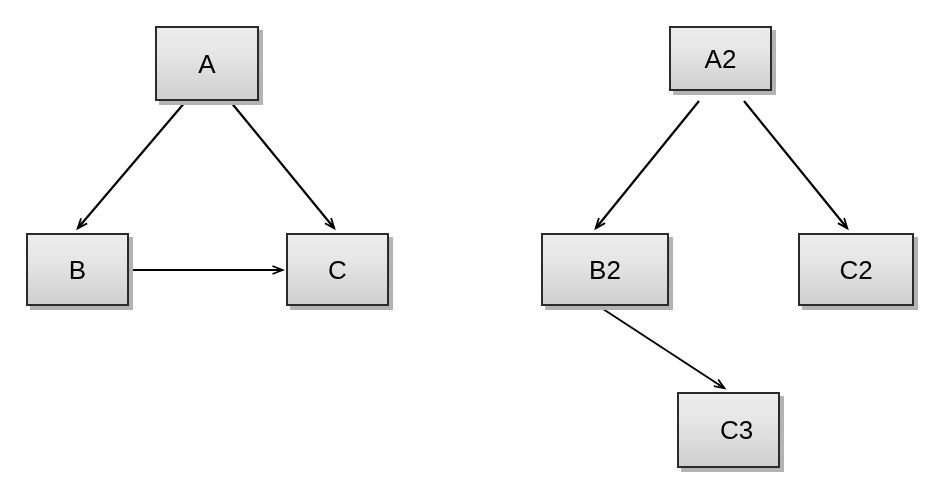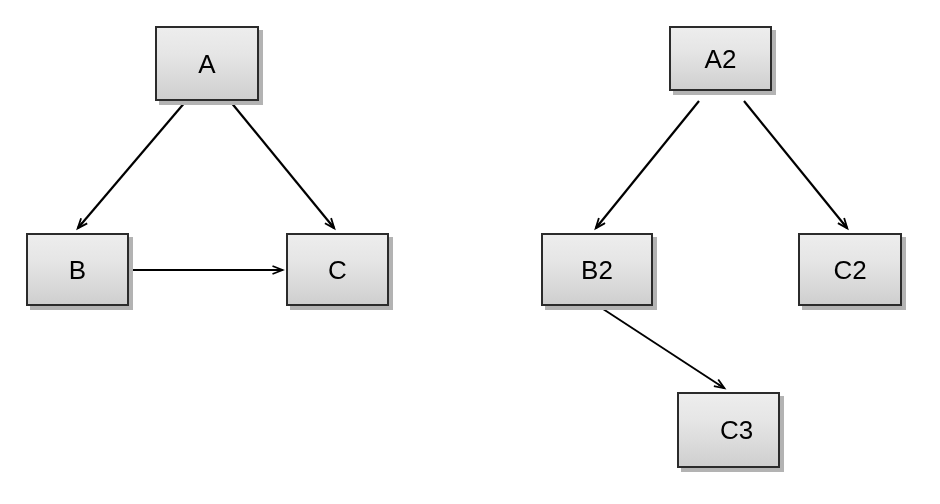--- a/index.html
+++ b/index.html
@@ -76,25 +76,25 @@
   </div>
 
   <div class="node" style="left:286px; top:233px; width:103px; height:73px;">
     <span class="node-label">C</span>
   </div>
 
   <div class="node" style="left:669px; top:26px; width:103px; height:65px;">
     <span class="node-label">A2</span>
   </div>
 
-  <div class="node" style="left:541px; top:233px; width:112px; height:73px;">
+  <div class="node" style="left:541px; top:233px; width:128px; height:73px;">
     <span class="node-label">B2</span>
   </div>
 
-  <div class="node" style="left:798px; top:233px; width:104px; height:73px;">
+  <div class="node" style="left:798px; top:233px; width:116px; height:73px;">
     <span class="node-label">C2</span>
   </div>
 
   <div class="node" style="left:677px; top:392px; width:103px; height:76px;padding-left:16px;">
     <span class="node-label">C3</span>
   </div>
 
 </div>
 
 </body></html>

